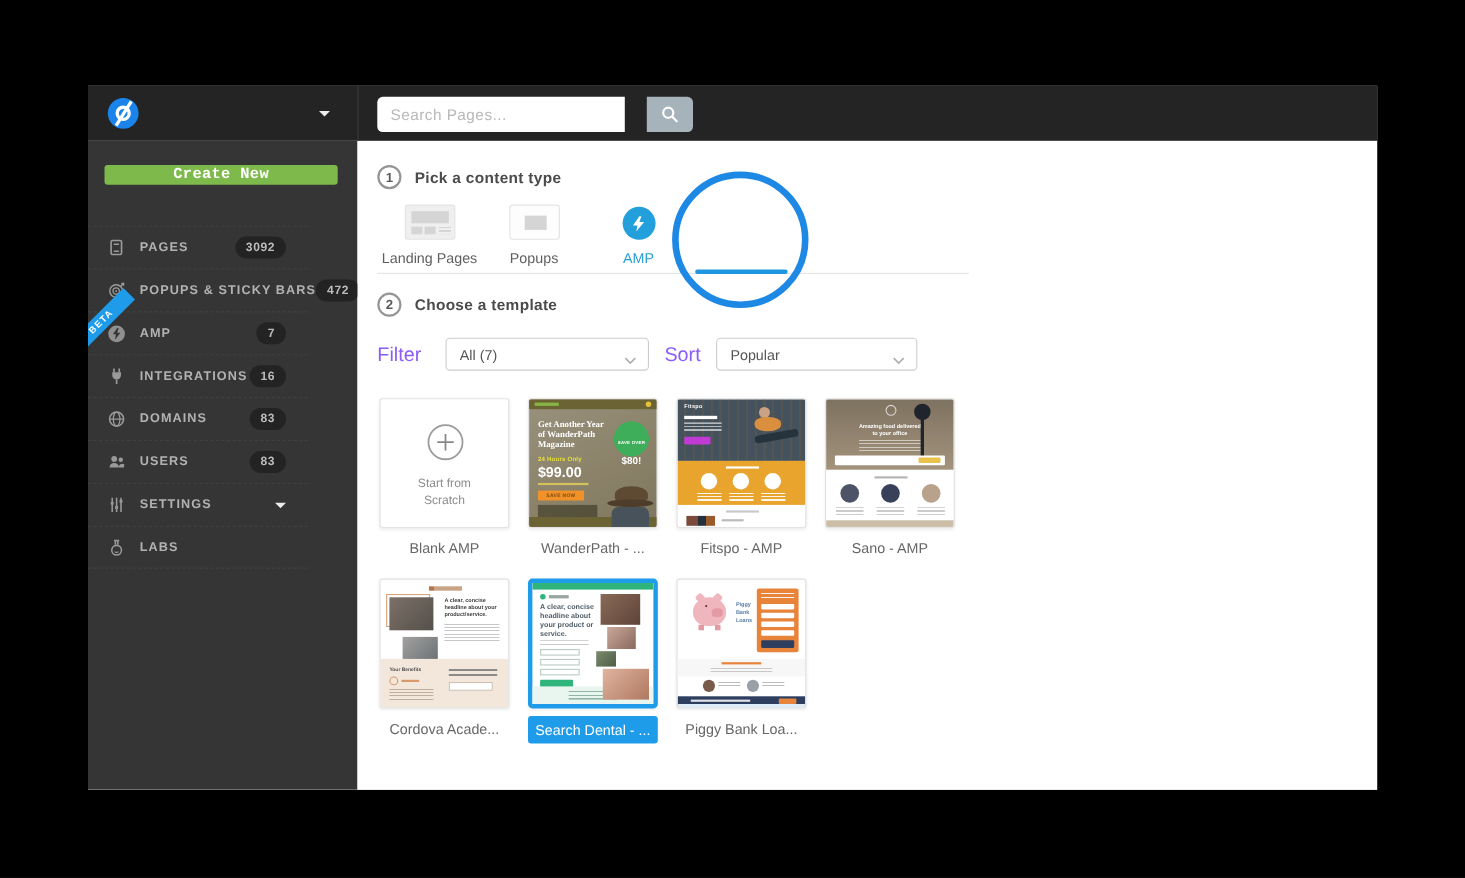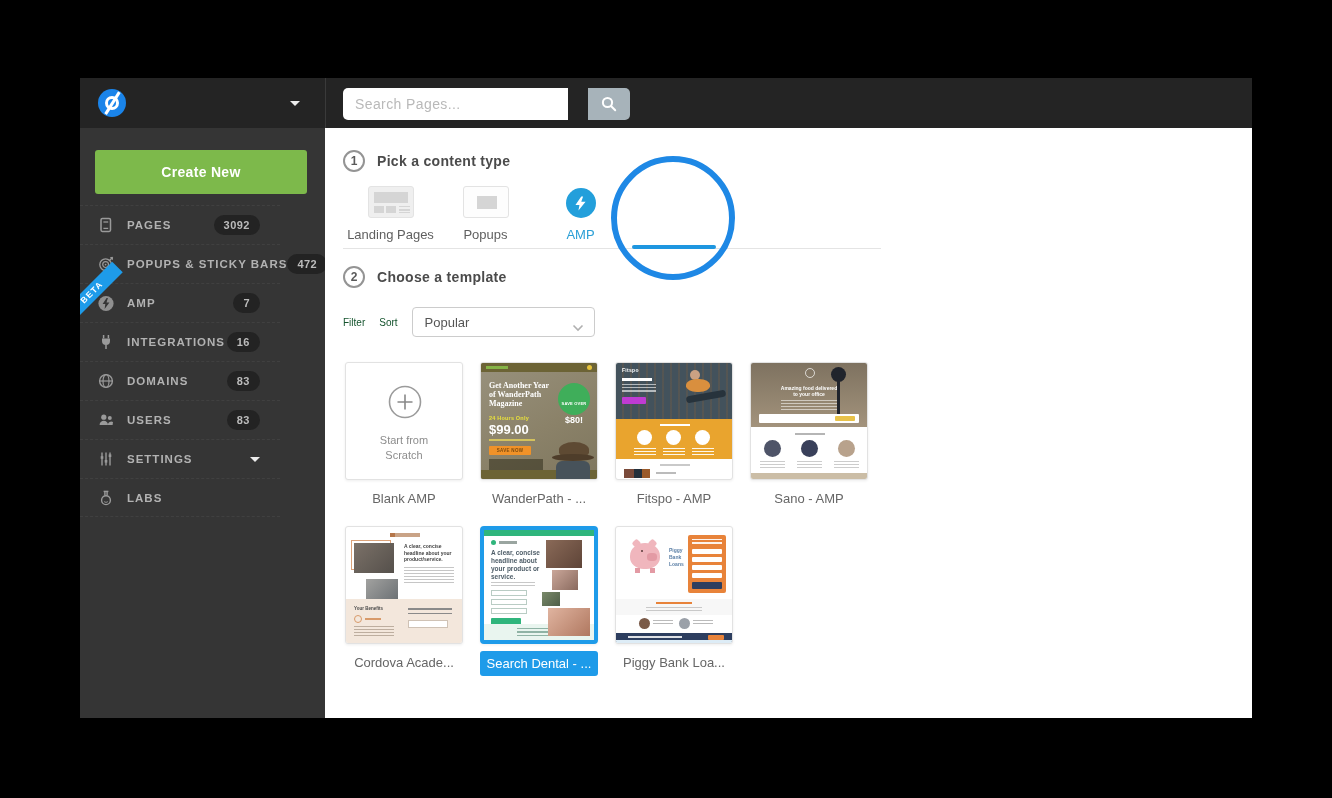--- a/index.html
+++ b/index.html
@@ -15,22 +15,22 @@
   .account-caret{position:absolute;left:210px;top:23px;width:0;height:0;border-left:5px solid transparent;border-right:5px solid transparent;border-top:5px solid #ededed;cursor:pointer;}
   .search-wrap{position:absolute;left:263px;top:10px;height:32px;display:flex;gap:20px;}
   .search-input{width:225px;height:32px;border:none;outline:none;border-radius:5px 0 0 5px;padding:0 12px;
     font-size:14px;letter-spacing:.4px;color:#555;background:#fff;box-sizing:border-box;font-family:inherit;}
   .search-input::placeholder{color:#b9b9b9;}
   .search-btn{width:42px;height:32px;background:#a7b3ba;border:none;border-radius:0 5px 5px 0;cursor:pointer;
     display:flex;align-items:center;justify-content:center;padding:0;}
 
   
   .sidebar{position:absolute;left:0;top:50px;width:245px;height:590px;background:#353535;}
-  .create-btn{position:absolute;left:15px;top:22px;width:212px;height:44px;background:#7db94b;color:#fff;
-    font-weight:bold;font-size:14px;letter-spacing:.3px;border:none;border-radius:3px;cursor:pointer;font-family:Liberation Sans, sans-serif;}
+  .create-btn{position:absolute;left:15px;top:22px;width:212px;height:18px;background:#7db94b;color:#fff;
+    font-weight:bold;font-size:14px;letter-spacing:.3px;border:none;border-radius:3px;cursor:pointer;font-family:Liberation Mono, monospace;}
   .nav{position:absolute;left:0;top:77px;width:200px;}
   .nav-item{position:relative;height:39px;display:flex;align-items:center;box-sizing:border-box;
     padding:0 20px 0 18px;border-top:1px dashed #404040;cursor:pointer;}
   .nav-item:last-child{border-bottom:1px dashed #404040;}
   .nav-icon{width:16px;height:16px;margin-right:13px;flex:none;display:flex;align-items:center;justify-content:center;}
   .nav-label{flex:1;font-size:11.5px;font-weight:bold;color:#b2b2b2;letter-spacing:1px;white-space:nowrap;}
   .nav-badge{background:#232323;color:#bcbcbc;font-size:11px;font-weight:bold;padding:4px 10px;border-radius:10px;letter-spacing:.5px;}
   .settings-caret{width:0;height:0;border-left:5px solid transparent;border-right:5px solid transparent;border-top:5px solid #ececec;}
   .beta-ribbon{position:absolute;left:-24px;top:1px;width:72px;height:15px;background:#1e9be9;color:#fff;
     font-size:8.5px;font-weight:bold;letter-spacing:1.2px;text-align:center;line-height:15px;transform:rotate(-45deg);z-index:3;}
@@ -51,21 +51,21 @@
   .wf{width:46px;height:32px;background:#fdfdfd;border:1px solid #e3e3e3;border-radius:3px;position:relative;box-sizing:border-box;}
   .wf-lp{background:#efefef;}
   .wf .blk{position:absolute;background:#d5d5d5;}
   .amp-type-icon{width:30px;height:30px;border-radius:50%;background:#239fdb;display:flex;align-items:center;justify-content:center;}
   .types-divider{position:absolute;left:18px;top:120px;width:538px;height:1px;background:#e4e4e4;}
   .amp-underline{position:absolute;left:307px;top:117px;width:84px;height:4px;background:#1e96e0;border-radius:2px;z-index:2;}
   .amp-annotation{position:absolute;left:286px;top:28px;width:124px;height:124px;border:6px solid #1e88e5;
     border-radius:50%;box-sizing:border-box;pointer-events:none;z-index:6;}
 
   .filter-row{position:absolute;left:18px;top:179px;display:flex;align-items:center;}
-  .control-label{font-size:10px;color:#14532d;}
+  .control-label{font-size:18px;color:#8b5cf6;}
   .dropdown{position:relative;height:30px;border:1px solid #ccc;border-radius:4px;background:#fff;display:flex;
     align-items:center;padding:0 26px 0 12px;box-sizing:border-box;color:#555;font-size:13px;cursor:pointer;}
   .dd-filter{width:185px;margin-left:22px;}
   .sort-label{margin-left:14px;}
   .dd-sort{width:183px;margin-left:14px;}
   .dd-caret{position:absolute;right:10px;top:12px;}
 
   
   .grid{position:absolute;left:20px;top:234px;}
   .grid-row{display:flex;gap:17px;}
@@ -293,20 +293,28 @@
     <div class="amp-underline"></div>
     <div class="amp-annotation"></div>
 
     <div class="step-row step2">
       <span class="step-circle">2</span>
       <span class="step-title">Choose a template</span>
     </div>
 
     <div class="filter-row">
       <span class="control-label">Filter</span>
+      <div class="dropdown dd-filter">
+        <span>All (7)</span>
+        <span class="dd-caret">
+          <svg width="12" height="8" viewBox="0 0 12 8">
+              <polyline points="1.5,1.5 6,6 10.5,1.5" fill="none" stroke="#b0b0b0" stroke-width="1.6"></polyline>
+            </svg>
+        </span>
+      </div>
       <span class="control-label sort-label">Sort</span>
       <div class="dropdown dd-sort">
         <span>Popular</span>
         <span class="dd-caret">
           <svg width="12" height="8" viewBox="0 0 12 8">
               <polyline points="1.5,1.5 6,6 10.5,1.5" fill="none" stroke="#b0b0b0" stroke-width="1.6"></polyline>
             </svg>
         </span>
       </div>
     </div>

